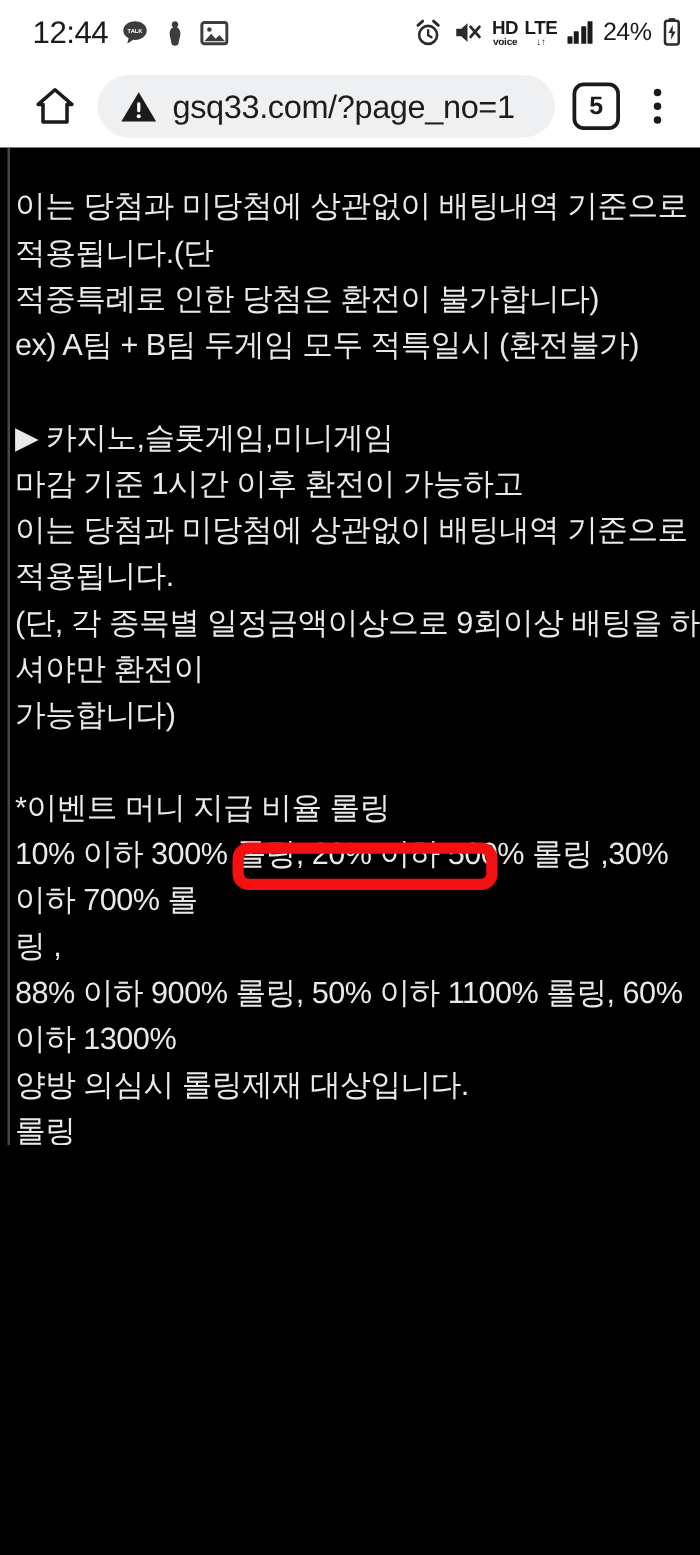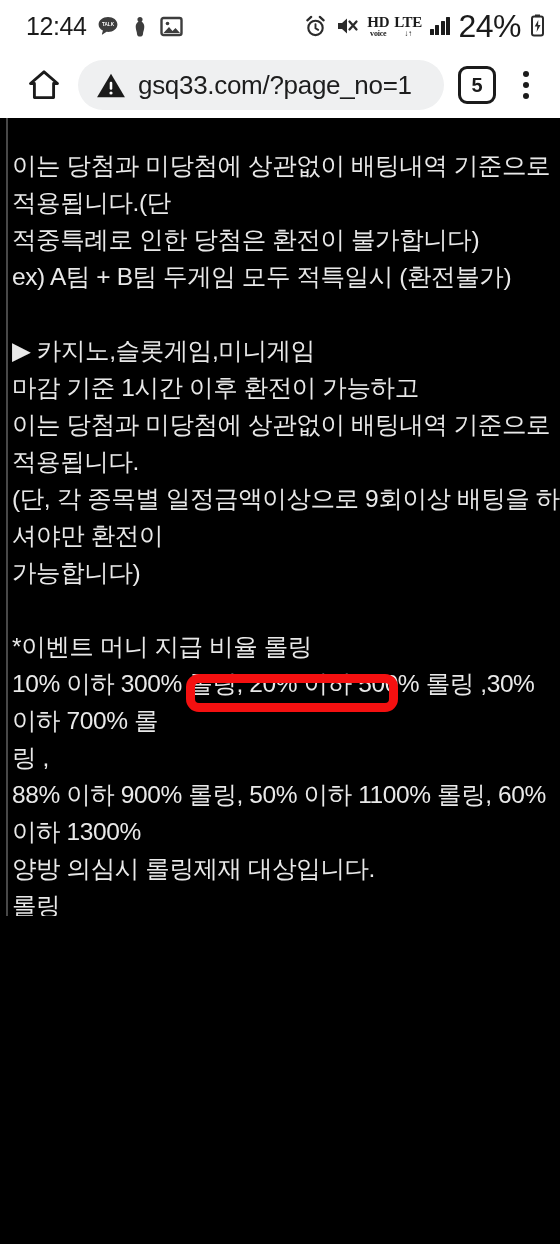--- a/index.html
+++ b/index.html
@@ -16,22 +16,22 @@
   
   .statusbar{
     position:absolute; top:0; left:0; width:560px; height:52px;
     background:#ffffff; display:flex; align-items:center;
     padding:0 14px 0 26px;
   }
   .sb-left{ display:flex; align-items:center; gap:9px; }
   .sb-time{ font-size:25px; color:#1b1b1b; letter-spacing:-0.4px; font-weight:400; }
   .sb-right{ margin-left:auto; display:flex; align-items:center; gap:8px; }
   .sb-icon{ display:inline-flex; align-items:center; justify-content:center; }
-  .sb-batt{ font-size:32px; color:#1b1b1b; letter-spacing:-0.5px; }
-  .hdlte{ display:flex; align-items:flex-end; gap:5px;font-family:Liberation Serif, serif; }
+  .sb-batt{ font-size:20px; color:#1b1b1b; letter-spacing:-0.5px; }
+  .hdlte{ display:flex; align-items:flex-end; gap:5px; }
   .hd-stack, .lte-stack{ display:flex; flex-direction:column; align-items:center; line-height:1; }
   .hd-top{ font-size:15px; font-weight:700; color:#1b1b1b; letter-spacing:-0.3px;}
   .hd-bot{ font-size:8px; font-weight:700; color:#1b1b1b; letter-spacing:-0.2px;}
   .bars{ display:flex; align-items:flex-end; gap:1.5px; height:17px; }
   .bars i{ display:block; width:4px; background:#1b1b1b; border-radius:0.5px; }
 
   
   .urlbar{
     position:absolute; top:52px; left:0; width:560px; height:66px;
     background:#ffffff; display:flex; align-items:center; padding:0 14px 0 18px;

